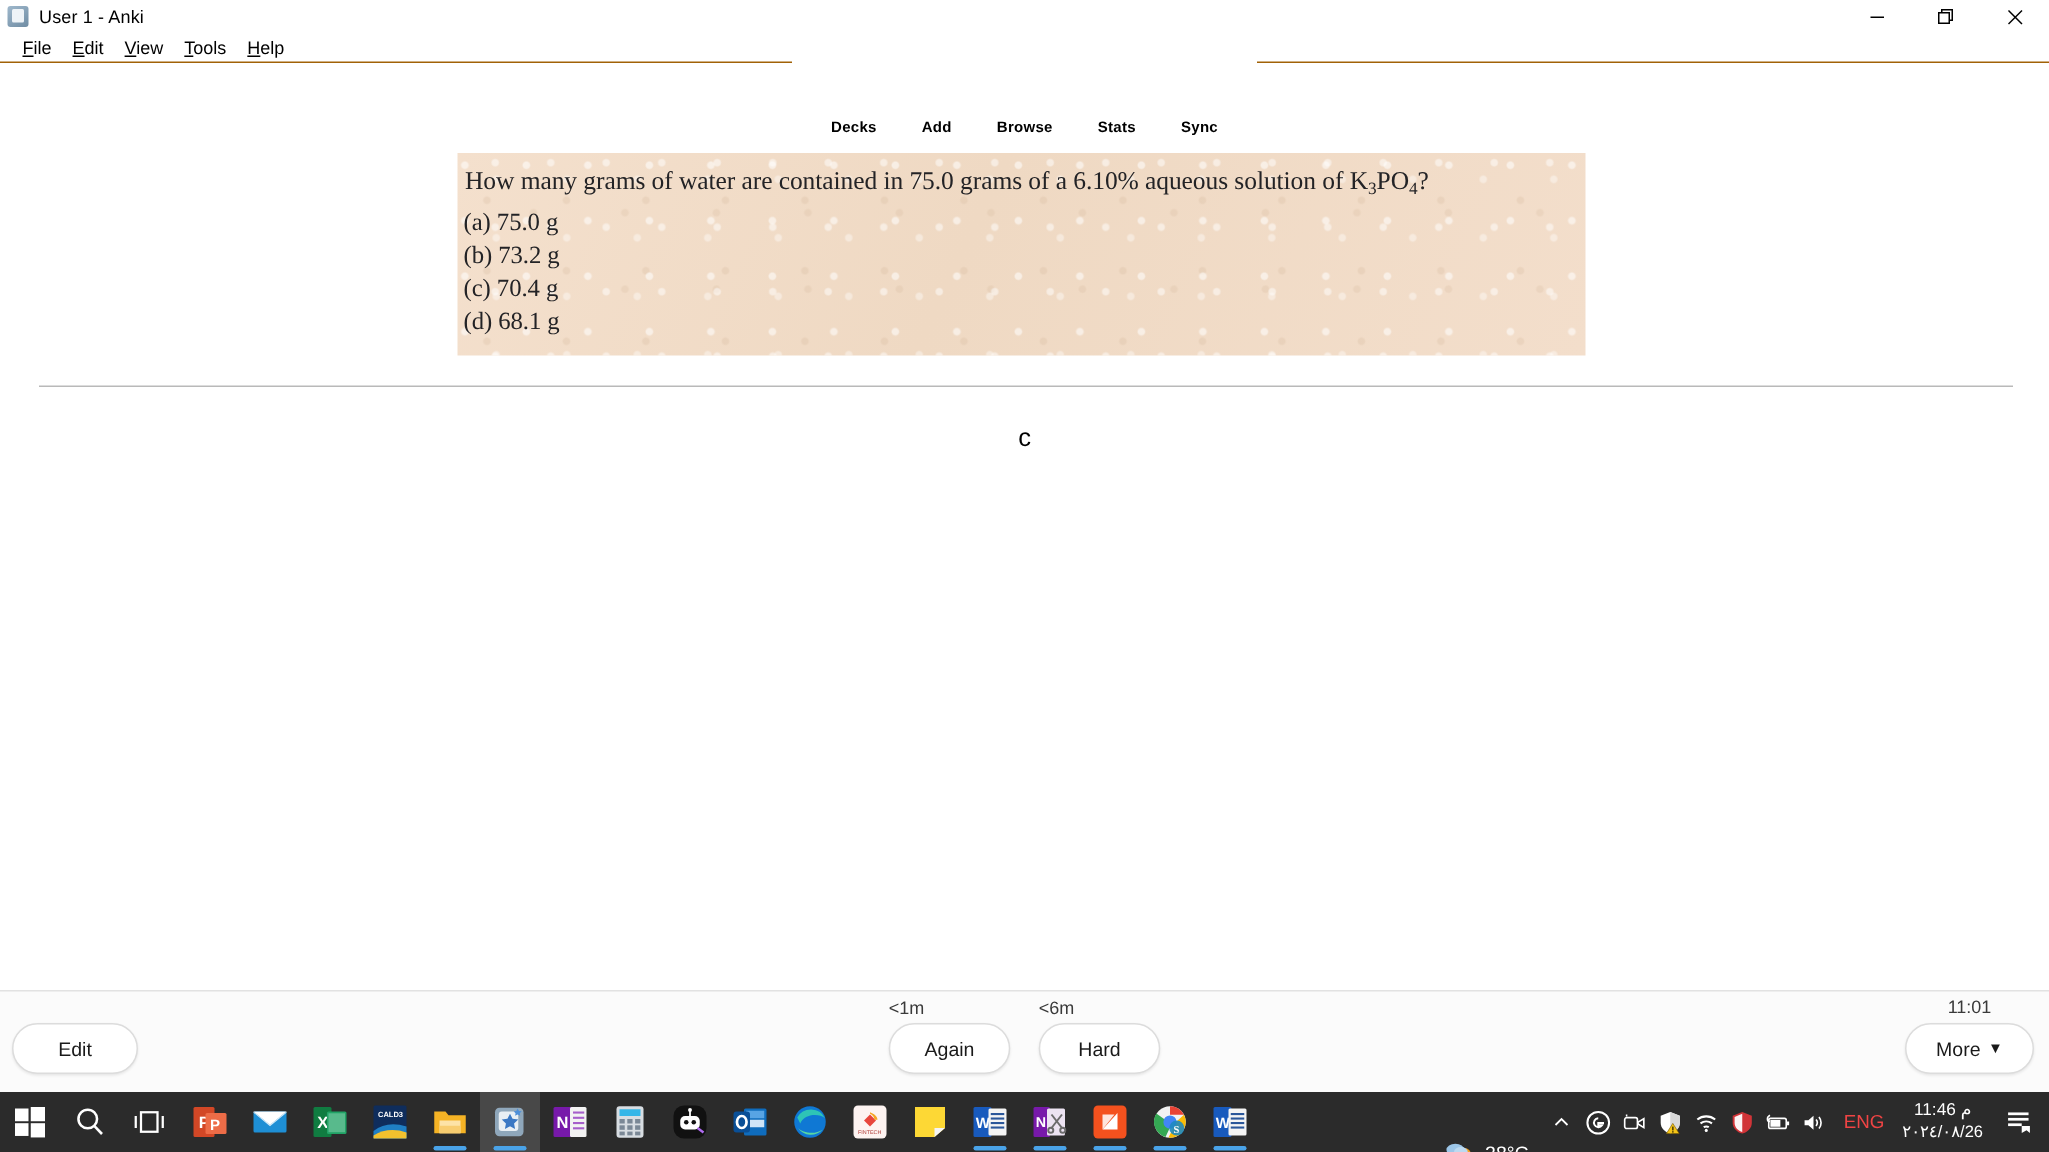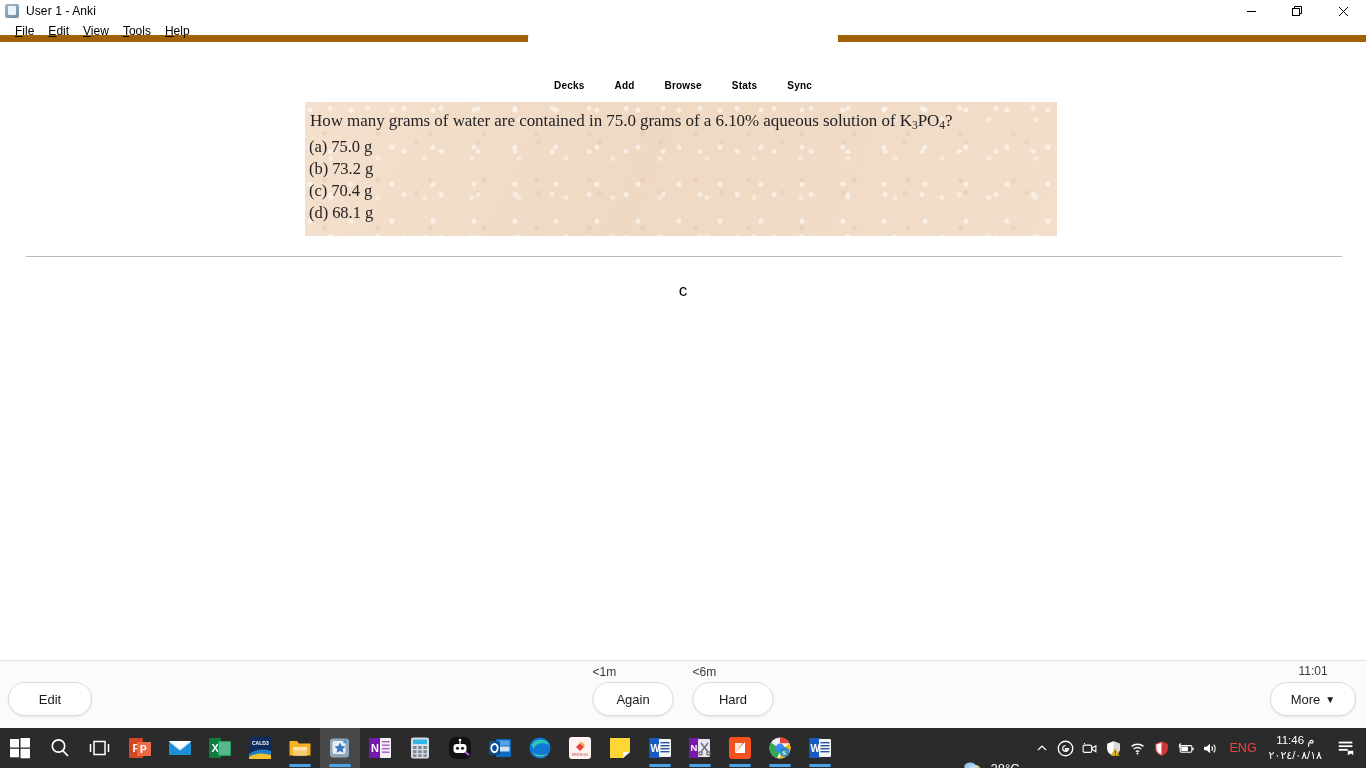--- a/index.html
+++ b/index.html
@@ -39,24 +39,24 @@
     width: 46px; height: 22px;
     display: flex; align-items: center; justify-content: center;
     background: #fff;
   }
   .winbtn svg { display: block; }
 
   
   #menubar {
     height: 20px;
     display: flex;
-    align-items: flex-start;
+    align-items: flex-end;
     padding-left: 8px;
     background: #ffffff;
-    border-bottom: 7px solid #a16207;
+    border-bottom: 1px solid #a16207;
   }
   .menu-item {
     font-size: 12px;
     color: #000;
     padding: 2px 7px;
     line-height: 14px;
   }
   .menu-item u { text-decoration: underline; }
 
   
@@ -613,21 +613,21 @@
         <path d="M3 8 H6 L10 4.5 V15.5 L6 12 H3 Z" fill="#fff"></path>
         <path d="M12 7.5 A4 4 0 0 1 12 12.5" fill="none" stroke="#fff" stroke-width="1.3"></path>
         <path d="M14.3 5.5 A7 7 0 0 1 14.3 14.5" fill="none" stroke="#fff" stroke-width="1.3"></path>
       </svg>
     </div>
 
     <div id="lang">ENG</div>
 
     <div id="clock">
       <div>11:46 م</div>
-      <div>٢٠٢٤/٠٨/١٨</div>
+      <div>٢٠٢٤/٠٨/26</div>
     </div>
 
     <div id="notif">
       <svg width="20" height="20" viewBox="0 0 22 22">
         <rect x="3" y="4" width="15" height="2" fill="#fff"></rect>
         <rect x="3" y="8" width="15" height="2" fill="#fff"></rect>
         <rect x="3" y="12" width="10" height="2" fill="#fff"></rect>
         <path d="M13 14 L19 14 L19 19 L16.5 17 L13 19 Z" fill="#fff"></path>
       </svg>
     </div>

